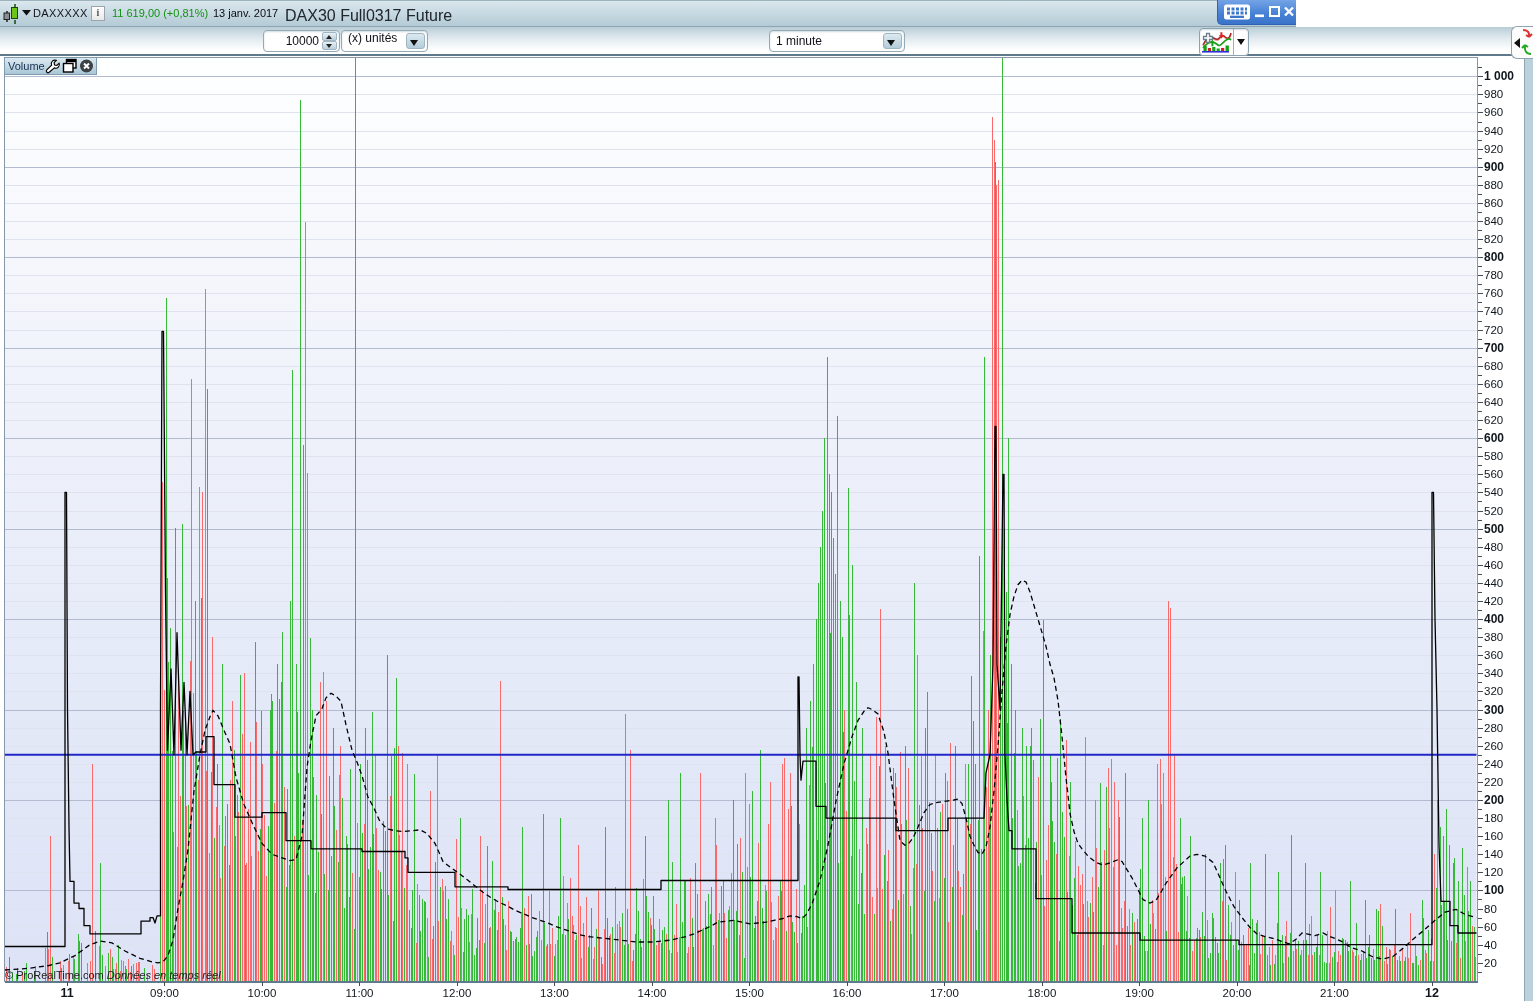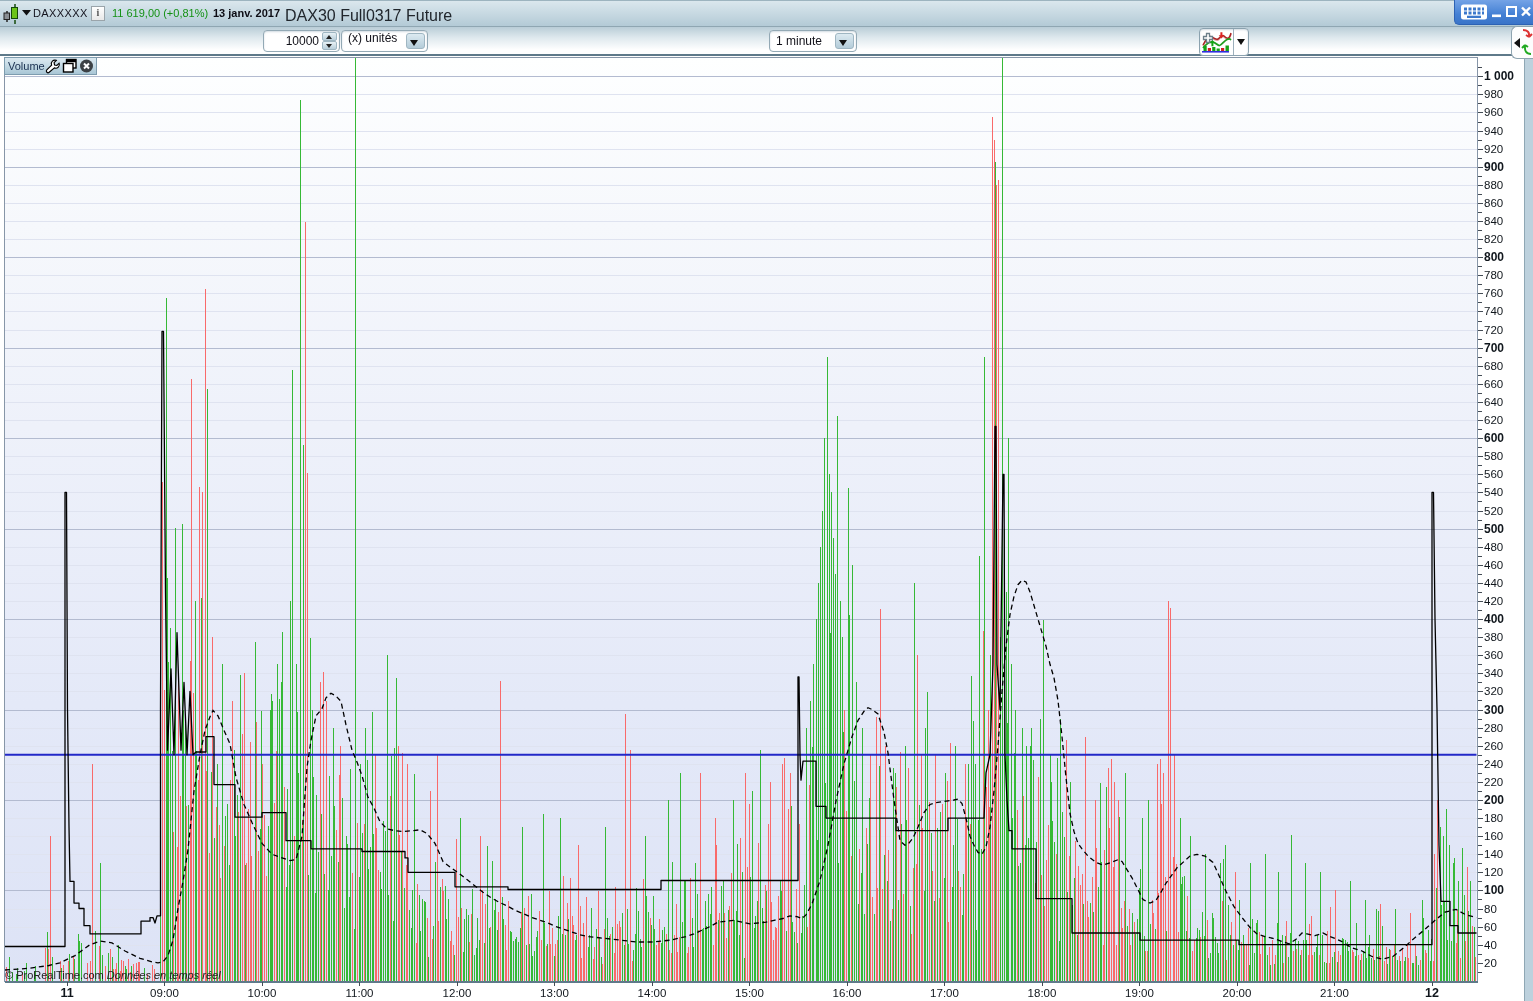--- a/index.html
+++ b/index.html
@@ -1,18 +1,18 @@
 <!DOCTYPE html>
 <html><head><meta charset="utf-8"><title>DAX30</title>
 <style>
 html,body{margin:0;padding:0;width:1533px;height:1001px;overflow:hidden;background:#fff;
 font-family:"Liberation Sans",sans-serif;}
 #page{position:relative;width:1533px;height:1001px;}
 .abs{position:absolute;}
-#titlebar{left:0;top:0;width:1533px;height:27px;
+#titlebar{left:0;top:0;width:1296px;height:27px;
 background:linear-gradient(#dce8ee,#c6d8e1 55%,#b3cad6);border-bottom:1px solid #8fa6b2;box-sizing:border-box;}
 #titlebar:before{content:"";position:absolute;left:0;top:0;width:100%;height:1px;background:#9db4bf;}
 #toolbar{left:0;top:27px;width:1533px;height:29px;
 background:linear-gradient(#b9cdd7,#dfe9ee 40%,#ffffff 85%);border-bottom:2px solid #5f7a8a;box-sizing:border-box;}
 .tbtext{font-size:12px;color:#101018;text-align:center;}
 .box{position:absolute;background:#fff;border:1px solid #93a9b5;border-radius:4px;box-shadow:inset 0 1px 2px rgba(120,150,170,.35);}
 .spinbtn{position:absolute;right:2px;width:15px;height:9px;background:linear-gradient(#e8f1f5,#b9cfdb);border:1px solid #9fb6c2;border-radius:2px;box-sizing:border-box;}
 .arrow-up{width:0;height:0;border-left:3.5px solid transparent;border-right:3.5px solid transparent;border-bottom:4px solid #222;position:absolute;left:3px;top:1.5px;}
 .arrow-dn{width:0;height:0;border-left:3.5px solid transparent;border-right:3.5px solid transparent;border-top:4px solid #222;position:absolute;left:3px;top:2px;}
 .combobtn{position:absolute;right:2px;top:2px;bottom:2px;width:17px;background:linear-gradient(#dceaf1,#b4ccd9);border:1px solid #9fb6c2;border-radius:3px;}
@@ -151,21 +151,21 @@
   <rect x="2" y="10" width="5.5" height="6.5" fill="#8a8f94" stroke="#222"></rect>
   <path d="M13 1v4M13 17v4" stroke="#14490a" stroke-width="1.5"></path>
   <rect x="9.5" y="4.5" width="6" height="11" fill="#6cc419" stroke="#14490a"></rect>
  </svg>
  <svg class="abs" style="left:22px;top:10px" width="9" height="6">
         <path d="M0 0h9L4.5 5.5z" fill="#111"></path>
       </svg>
  <span class="abs" style="left:33px;top:7px;font-size:11px;color:#14141e;letter-spacing:.4px">DAXXXXX</span>
  <span class="abs" style="left:91px;top:6px;width:12px;height:13px;background:linear-gradient(#fff,#e8e8e8);border:1px solid #9aa4aa;font-size:10px;font-weight:bold;color:#555;text-align:center;font-family:'Liberation Serif',serif;">i</span>
  <span class="abs" style="left:112px;top:7px;font-size:11px;font-weight:normal;color:#149114">11&nbsp;619,00 (+0,81%)</span>
- <span class="abs" style="left:213px;top:7px;font-size:11px;font-weight:bold;color:#0c0c14">13 janv. 2017</span>
+ <span class="abs" style="left:213px;top:7px;font-size:11px;font-weight:normal;color:#0c0c14">13 janv. 2017</span>
  <span class="abs" style="left:285px;top:7px;font-size:16px;color:#20262c">DAX30 Full0317 Future</span>
  <div class="abs" id="winbtns">
   <svg width="78" height="24" viewBox="0 0 78 24">
    <rect x="6" y="4.5" width="26" height="15" rx="2.5" fill="#fff"></rect>
    <g fill="#3b78cc">
     <rect x="9" y="7.5" width="3" height="3"></rect>
             <rect x="13.5" y="7.5" width="3" height="3"></rect>
             <rect x="18" y="7.5" width="3" height="3"></rect>
             <rect x="22.5" y="7.5" width="3" height="3"></rect>
             <rect x="27" y="7.5" width="2" height="3"></rect>
@@ -191,21 +191,21 @@
    <span class="spinbtn" style="bottom:1px">
           <span class="arrow-dn"></span>
         </span>
  </div>
  <div class="box" style="left:341px;top:3px;width:85px;height:20px;">
    <span class="abs tbtext" style="left:6px;top:0">(x) unités</span>
    <span class="combobtn">
           <span class="cdn"></span>
         </span>
  </div>
- <div class="box" style="left:769px;top:3px;width:86px;height:20px;">
+ <div class="box" style="left:769px;top:3px;width:86px;height:20px;padding-left:48px;">
    <span class="abs tbtext" style="left:6px;top:3px">1 minute</span>
    <span class="combobtn">
           <span class="cdn"></span>
         </span>
  </div>
  <div class="box" style="left:1199px;top:1px;width:48px;height:26px;border-color:#8ba2af">
    <svg class="abs" style="left:2px;top:2px" width="30" height="22" viewBox="0 0 30 22">
      <path d="M1 15 C4 9,7 5,10 7 S14 10,16 9 S20 4,22 6 S27 11,29 3" stroke="#c04040" stroke-width="1.5" fill="none" opacity=".5"></path>
      <path d="M1 14 C4 8,7 4,10 6 S14 9,16 8 S20 3,22 5 S27 10,29 2" stroke="#aa2222" stroke-width="1.5" fill="none"></path>
      <path d="M1 17 C5 12,8 10,11 11 S15 14,17 14.5 S22 10,25 8.5 S28 8,29 9" stroke="#1f9e1f" stroke-width="1.8" fill="none"></path>

